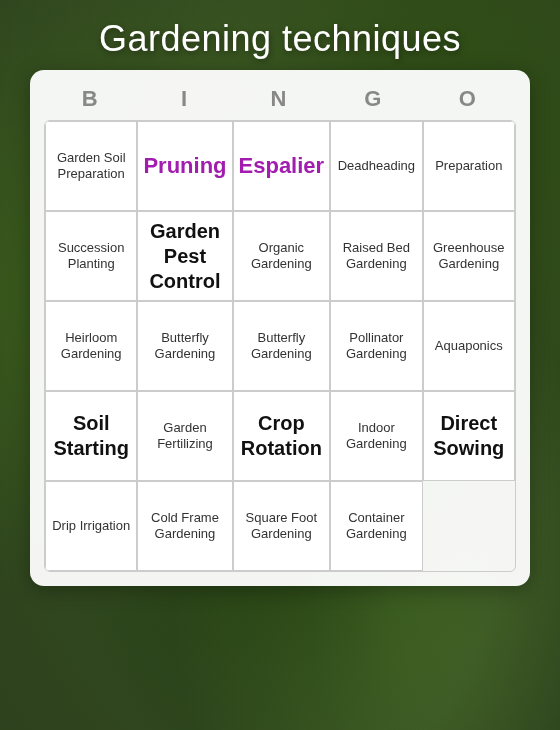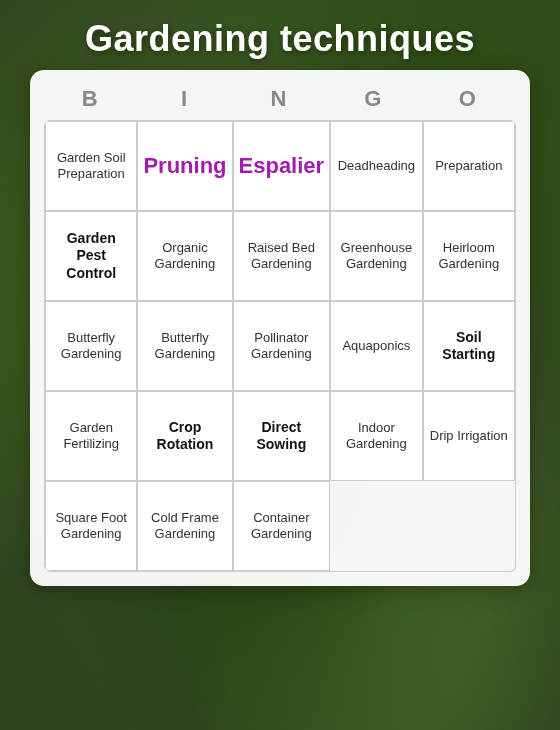--- a/index.html
+++ b/index.html
@@ -39,21 +39,21 @@
       display: flex;
       flex-direction: column;
       align-items: center;
       padding: 18px 20px 10px;
       height: 100%;
     }
 
     .title {
       color: white;
       font-size: 36px;
-      font-weight: 700;
+      font-weight: 400;
       text-align: center;
       margin-bottom: 10px;
       text-shadow: 1px 2px 6px rgba(0,0,0,0.4);
       letter-spacing: 0.5px;
     }
 
     .bingo-card {
       background: rgba(255,255,255,0.95);
       border-radius: 14px;
       padding: 12px 14px 14px;
@@ -99,21 +99,21 @@
       background: white;
     }
 
     .bingo-cell.large-text {
       font-size: 22px;
       font-weight: 700;
       color: #a21caf;
     }
 
     .bingo-cell.medium-text {
-      font-size: 14px;
+      font-size: 20px;
       font-weight: 700;
       color: #111;
     }
 
     .bingo-cell.small-text {
       font-size: 13px;
       font-weight: 400;
       color: #333;
     }
   </style>
@@ -137,34 +137,35 @@
         <div class="bingo-header-cell">O</div>
       </div>
 
     <div class="bingo-grid">
 
     <div class="bingo-cell small-text">Garden Soil Preparation</div>
         <div class="bingo-cell large-text">Pruning</div>
         <div class="bingo-cell large-text">Espalier</div>
         <div class="bingo-cell small-text">Deadheading</div>
         <div class="bingo-cell small-text">Preparation</div>
+        <div class="bingo-cell small-text">Succession Planting</div>
         <div class="bingo-cell medium-text">Garden Pest Control</div>
         <div class="bingo-cell small-text">Organic Gardening</div>
         <div class="bingo-cell small-text">Raised Bed Gardening</div>
         <div class="bingo-cell small-text">Greenhouse Gardening</div>
         <div class="bingo-cell small-text">Heirloom Gardening</div>
         <div class="bingo-cell small-text">Butterfly Gardening</div>
         <div class="bingo-cell small-text">Butterfly Gardening</div>
         <div class="bingo-cell small-text">Pollinator Gardening</div>
         <div class="bingo-cell small-text">Aquaponics</div>
         <div class="bingo-cell medium-text">Soil Starting</div>
         <div class="bingo-cell small-text">Garden Fertilizing</div>
         <div class="bingo-cell medium-text">Crop Rotation</div>
+        <div class="bingo-cell small-text">Indoor Gardening</div>
         <div class="bingo-cell medium-text">Direct Sowing</div>
-        <div class="bingo-cell small-text">Indoor Gardening</div>
         <div class="bingo-cell small-text">Drip Irrigation</div>
+        <div class="bingo-cell small-text">Cold Frame Gardening</div>
         <div class="bingo-cell small-text">Square Foot Gardening</div>
-        <div class="bingo-cell small-text">Cold Frame Gardening</div>
         <div class="bingo-cell small-text">Container Gardening</div>
       </div>
 
   </div>
 </div>
 
 </body></html>

